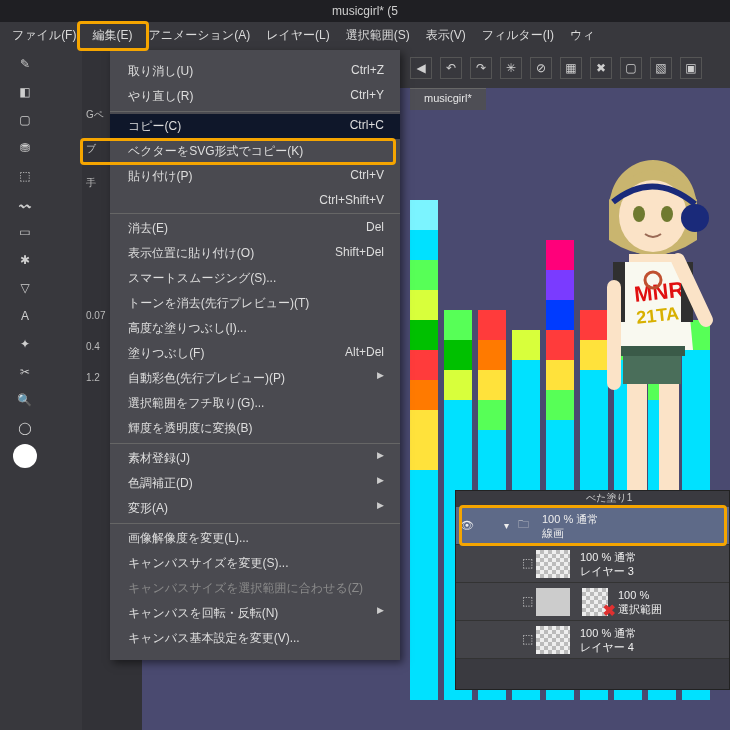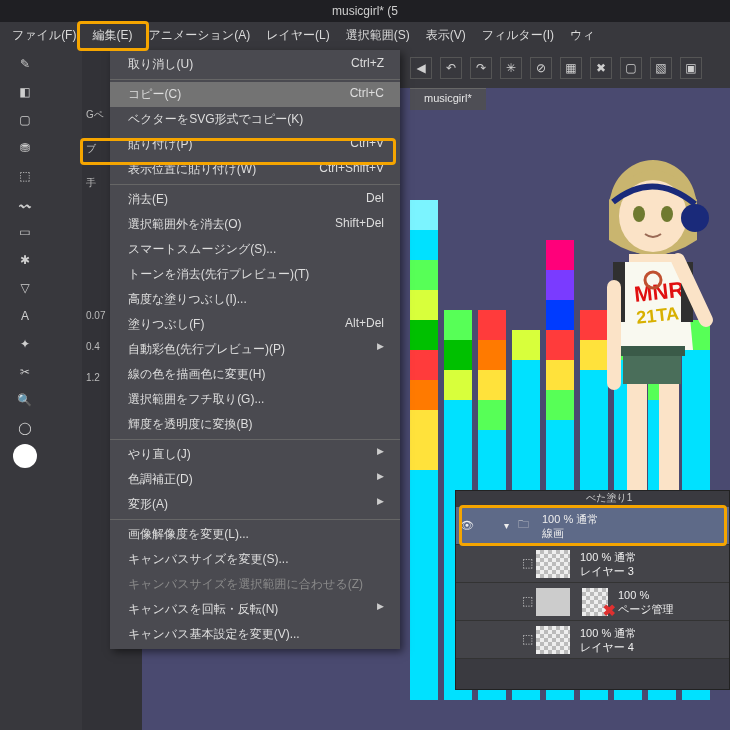--- a/index.html
+++ b/index.html
@@ -143,37 +143,37 @@
 }
 
 .dropdown {
   position: absolute;
   left: 110px;
   top: 50px;
   width: 290px;
   background: #4a4a50;
   z-index: 40;
   box-shadow: 3px 3px 8px rgba(0,0,0,0.5);
-  padding: 2px 0;
+  padding: 9px 0;
 }
 .dropdown .sep {
   height: 1px;
   background: #666;
   margin: 2px 0;
 }
 .dropdown .item {
   display: flex;
   justify-content: space-between;
   padding: 4px 16px 4px 18px;
   color: #dedede;
   white-space: nowrap;
 }
 .dropdown .item .sc { color: #dedede; margin-left: auto; }
 .dropdown .item .arrow { color: #cccccc; font-size: 9px; padding-left: 8px; }
-.dropdown .item.selected { background: #737373; justify-content: center; }
+.dropdown .item.selected { background: #0f172a; justify-content: center; }
 .dropdown .item.disabled { color: #8a8a8a; }
 
 .layers-panel {
   position: absolute;
   left: 455px;
   top: 490px;
   right: 0;
   height: 200px;
   background: #3a3a40;
   z-index: 30;
@@ -355,74 +355,74 @@
   <rect x="84" y="234" width="20" height="120" fill="#fbe3c7"></rect>
   <rect x="32" y="130" width="14" height="110" rx="7" fill="#fbe3c7"></rect>
   <rect x="110" y="100" width="14" height="80" rx="7" fill="#fbe3c7" transform="rotate(-25 117 140)"></rect>
 </svg>
 
 <div class="dropdown">
   <div class="item">
       <span>取り消し(U)</span>
       <span class="sc">Ctrl+Z</span>
     </div>
+  <div class="item">
+      <span>やり直し(R)</span>
+      <span class="sc">Ctrl+Y</span>
+    </div>
   <div class="sep"></div>
   <div class="item selected">
       <span>コピー(C)</span>
       <span class="sc">Ctrl+C</span>
     </div>
   <div class="item">
       <span>ベクターをSVG形式でコピー(K)</span>
     </div>
   <div class="item">
       <span>貼り付け(P)</span>
       <span class="sc">Ctrl+V</span>
     </div>
   <div class="item">
-      <span>表示位置に貼り付け(W)</span>
       <span class="sc">Ctrl+Shift+V</span>
     </div>
   <div class="sep"></div>
   <div class="item">
       <span>消去(E)</span>
       <span class="sc">Del</span>
     </div>
   <div class="item">
-      <span>選択範囲外を消去(O)</span>
+      <span>表示位置に貼り付け(O)</span>
       <span class="sc">Shift+Del</span>
     </div>
   <div class="item">
       <span>スマートスムージング(S)...</span>
     </div>
   <div class="item">
       <span>トーンを消去(先行プレビュー)(T)</span>
     </div>
   <div class="item">
       <span>高度な塗りつぶし(I)...</span>
     </div>
   <div class="item">
       <span>塗りつぶし(F)</span>
       <span class="sc">Alt+Del</span>
     </div>
   <div class="item">
       <span>自動彩色(先行プレビュー)(P)</span>
       <span class="arrow">▶</span>
     </div>
   <div class="item">
-      <span>線の色を描画色に変更(H)</span>
-    </div>
-  <div class="item">
       <span>選択範囲をフチ取り(G)...</span>
     </div>
   <div class="item">
       <span>輝度を透明度に変換(B)</span>
     </div>
   <div class="sep"></div>
   <div class="item">
-      <span>やり直し(J)</span>
+      <span>素材登録(J)</span>
       <span class="arrow">▶</span>
     </div>
   <div class="item">
       <span>色調補正(D)</span>
       <span class="arrow">▶</span>
     </div>
   <div class="item">
       <span>変形(A)</span>
       <span class="arrow">▶</span>
     </div>
@@ -477,21 +477,21 @@
     <div class="indent"></div>
       <div class="indent"></div>
     <div class="thumb">
         <span class="cube">⬚</span>
       </div>
     <div class="thumb checker" style="width:26px">
         <span class="redx">✖</span>
       </div>
     <div class="labels">
       <div>100 %</div>
-      <div>ページ管理</div>
+      <div>選択範囲</div>
     </div>
   </div>
 
   <div class="layer-row">
     <div class="eye"></div>
     <div class="indent"></div>
       <div class="indent"></div>
     <div class="thumb checker">
         <span class="cube">⬚</span>
       </div>

